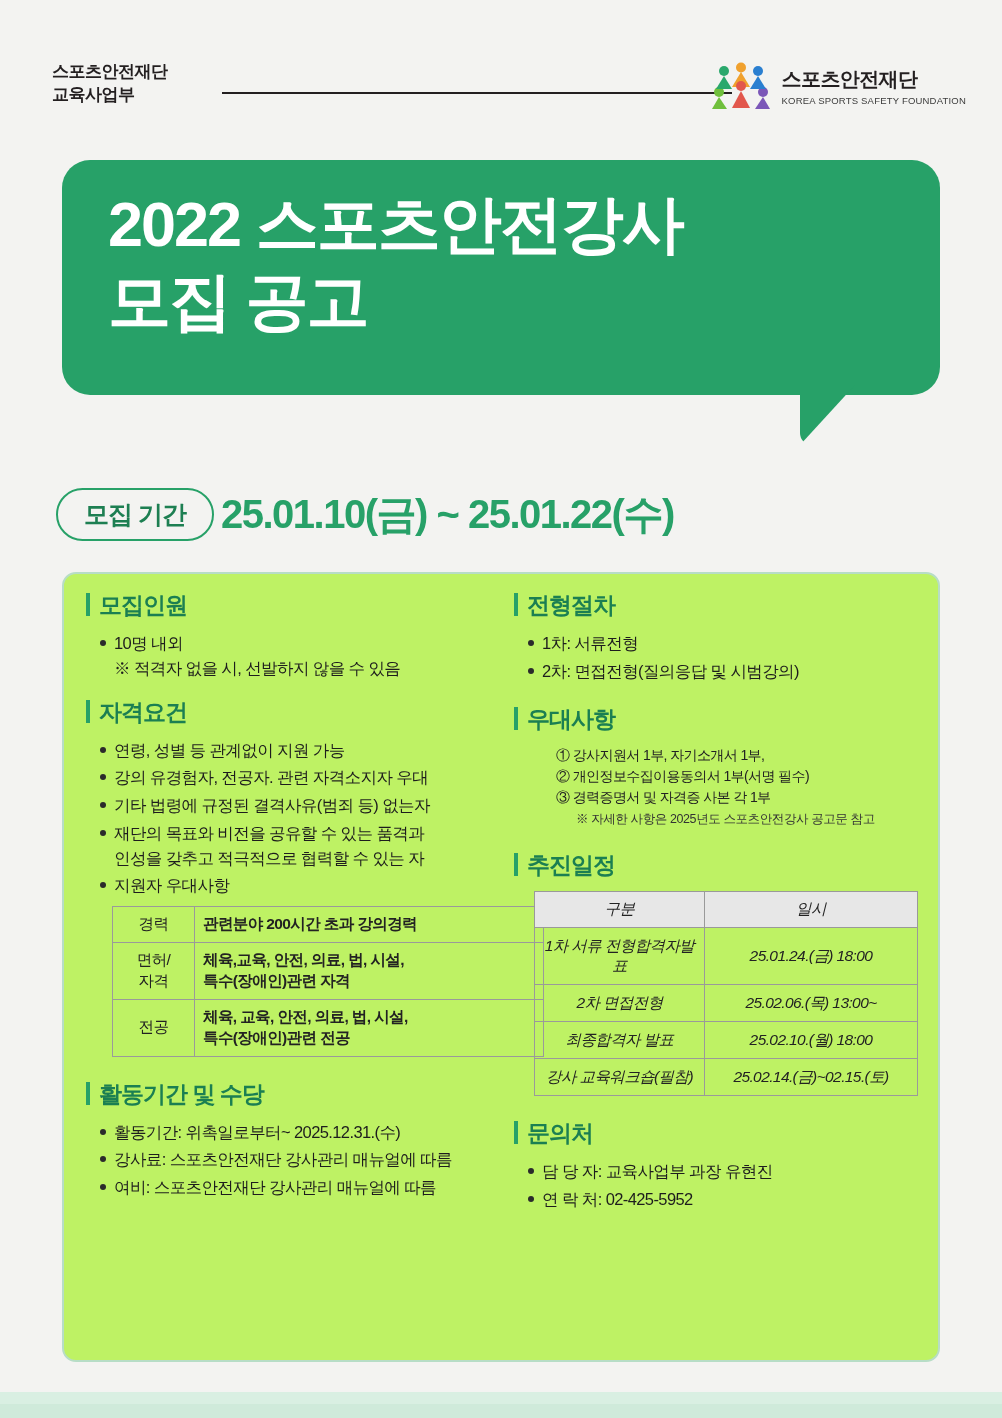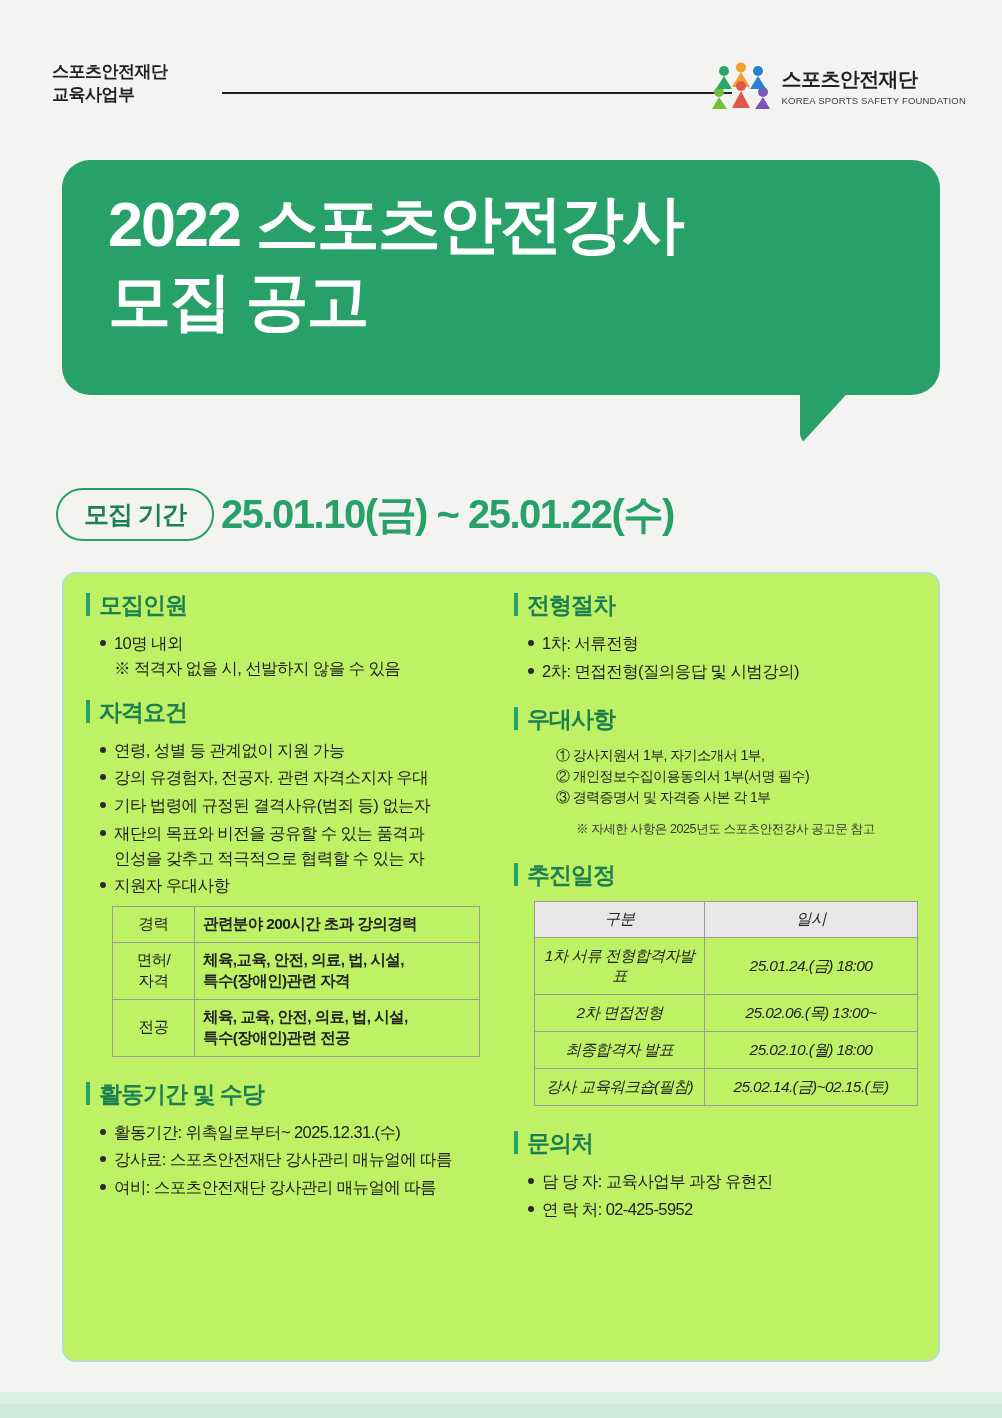--- a/index.html
+++ b/index.html
@@ -198,21 +198,21 @@
     white-space: pre-line;
   }
 
   
   table {
     border-collapse: collapse;
     margin: 8px 0 0 26px;
     font-size: 15.5px;
     letter-spacing: -0.6px;
   }
-  table.qual { width: 368px; }
+  table.qual { width: 432px; }
   table.qual td {
     border: 1px solid #9a9a9a;
     padding: 7px 8px;
     vertical-align: middle;
     line-height: 1.35;
     white-space: pre-line;
     font-weight: bold;
   }
   table.qual td.k {
     width: 82px;
@@ -377,21 +377,21 @@
       </div>
 
       <div class="sec" style="margin-top:20px;">
         <div class="sec-title">
           <span class="bar"></span>
           <span>우대사항</span>
         </div>
         <div class="indent-lines" style="margin-left:42px;">① 강사지원서 1부, 자기소개서 1부,
 ② 개인정보수집이용동의서 1부(서명 필수)
 ③ 경력증명서 및 자격증 사본 각 1부</div>
-        <div class="subnote" style="margin-left:62px; margin-top:13px;">※ 자세한 사항은 2025년도 스포츠안전강사 공고문 참고</div>
+        <div class="subnote" style="margin-left:62px; margin-top:3px;">※ 자세한 사항은 2025년도 스포츠안전강사 공고문 참고</div>
       </div>
 
       <div class="sec" style="margin-top:22px;">
         <div class="sec-title">
           <span class="bar"></span>
           <span>추진일정</span>
         </div>
         <table class="sched">
           <thead>
             <tr>

